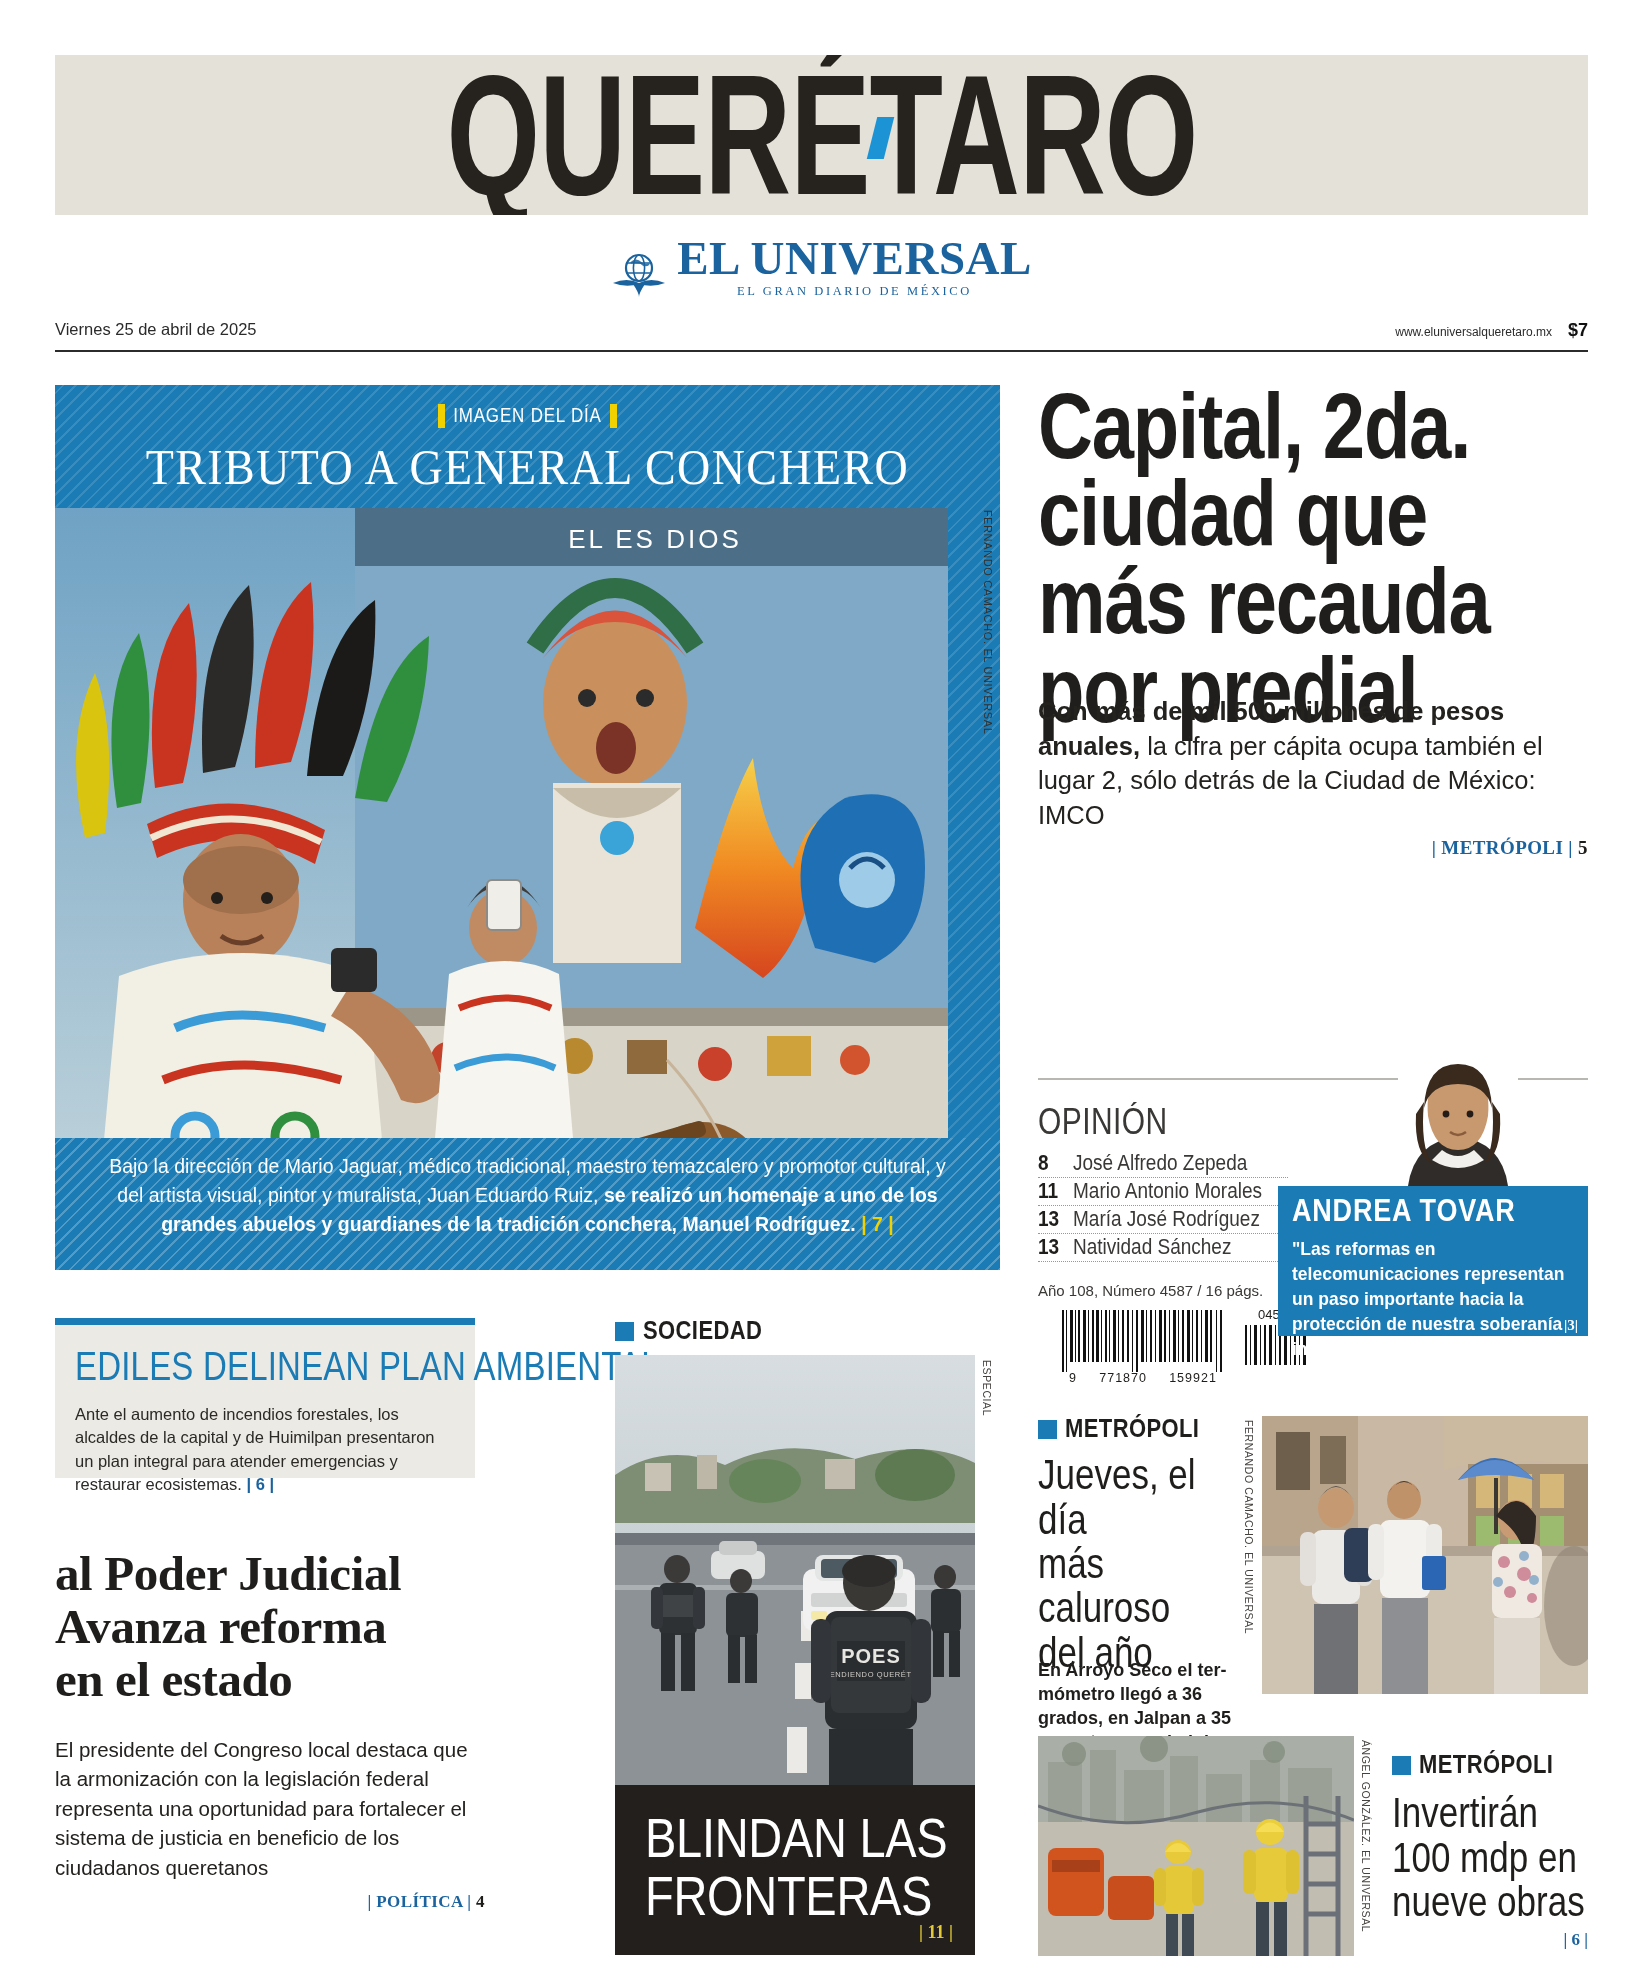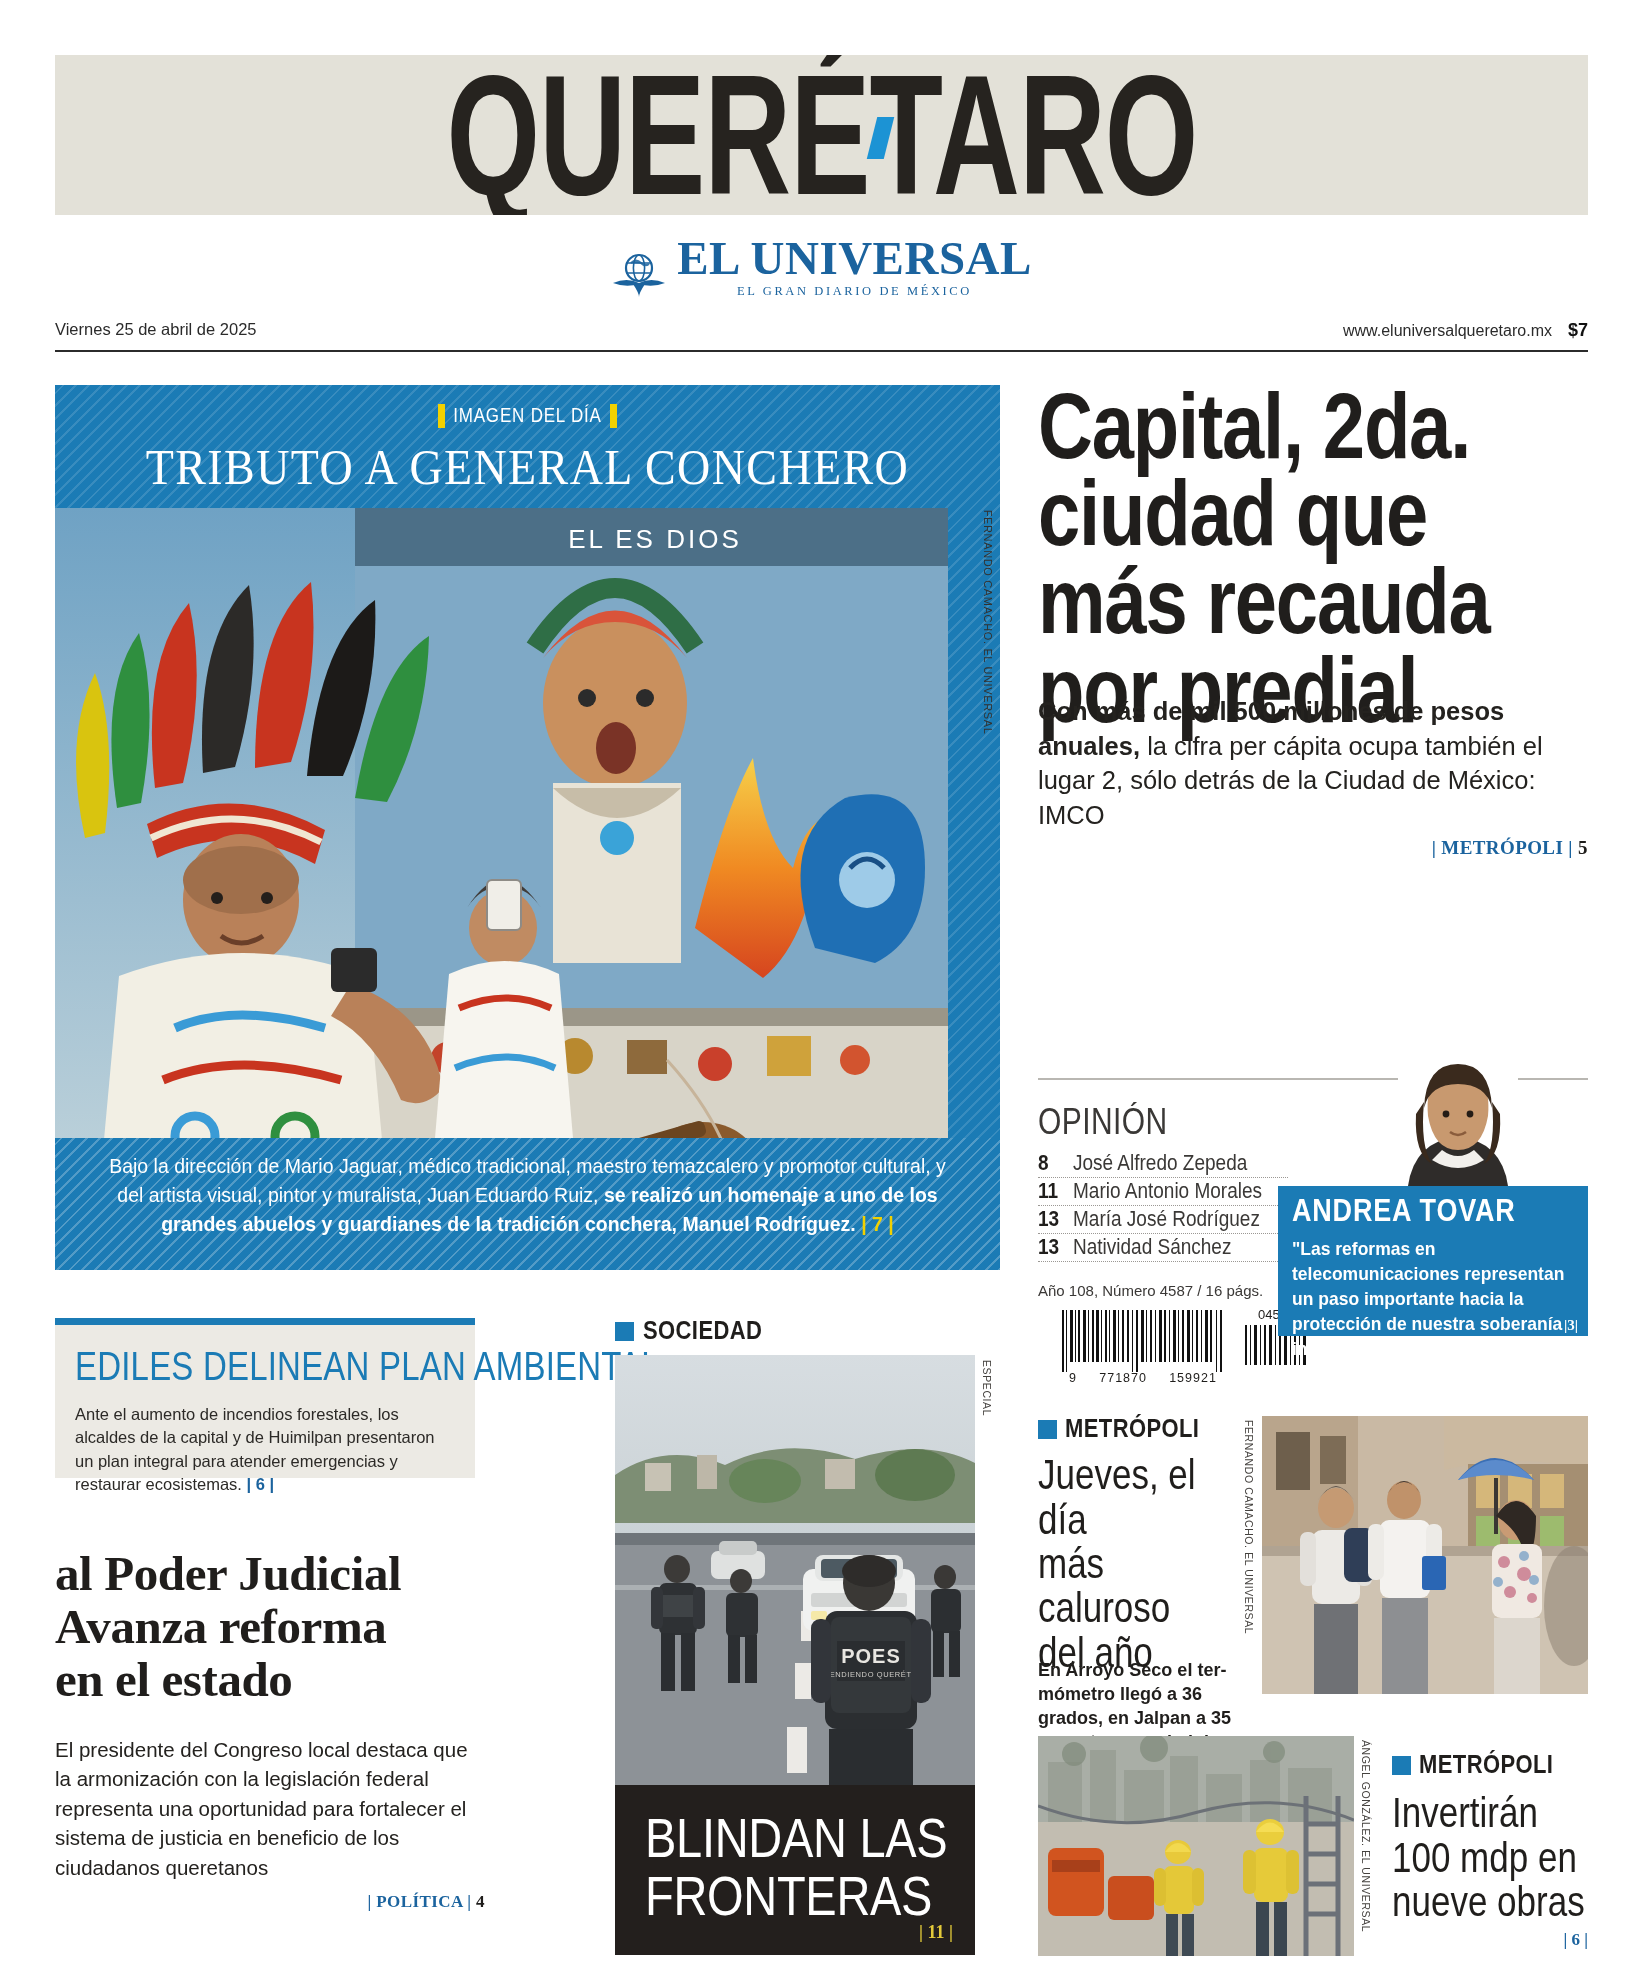--- a/index.html
+++ b/index.html
@@ -65,21 +65,21 @@
 
   
   .dateline {
     position: absolute; left: 55px; top: 320px; width: 1533px; height: 32px;
     display: flex; align-items: flex-start; justify-content: space-between;
     border-bottom: 2px solid #2b2b2b;
     padding-bottom: 20px;
   }
   .dateline-left { font-size: 16.5px; color: #2b2b2b; }
   .dateline-right { display: flex; align-items: baseline; gap: 16px; }
-  .dateline-url { font-size: 16px; color: #2b2b2b; }
+  .dateline-url { font-size: 12px; color: #2b2b2b; }
   .dateline-price { font-size: 18px; font-weight: 700; color: #111; }
 
   
   .idd {
     position: absolute; left: 55px; top: 385px; width: 945px; height: 885px;
     background: #1b7bb5;
   }
   .stripes {
     background-image: repeating-linear-gradient(
       -45deg, rgba(255,255,255,0.13) 0 2px, rgba(255,255,255,0) 2px 9px);

